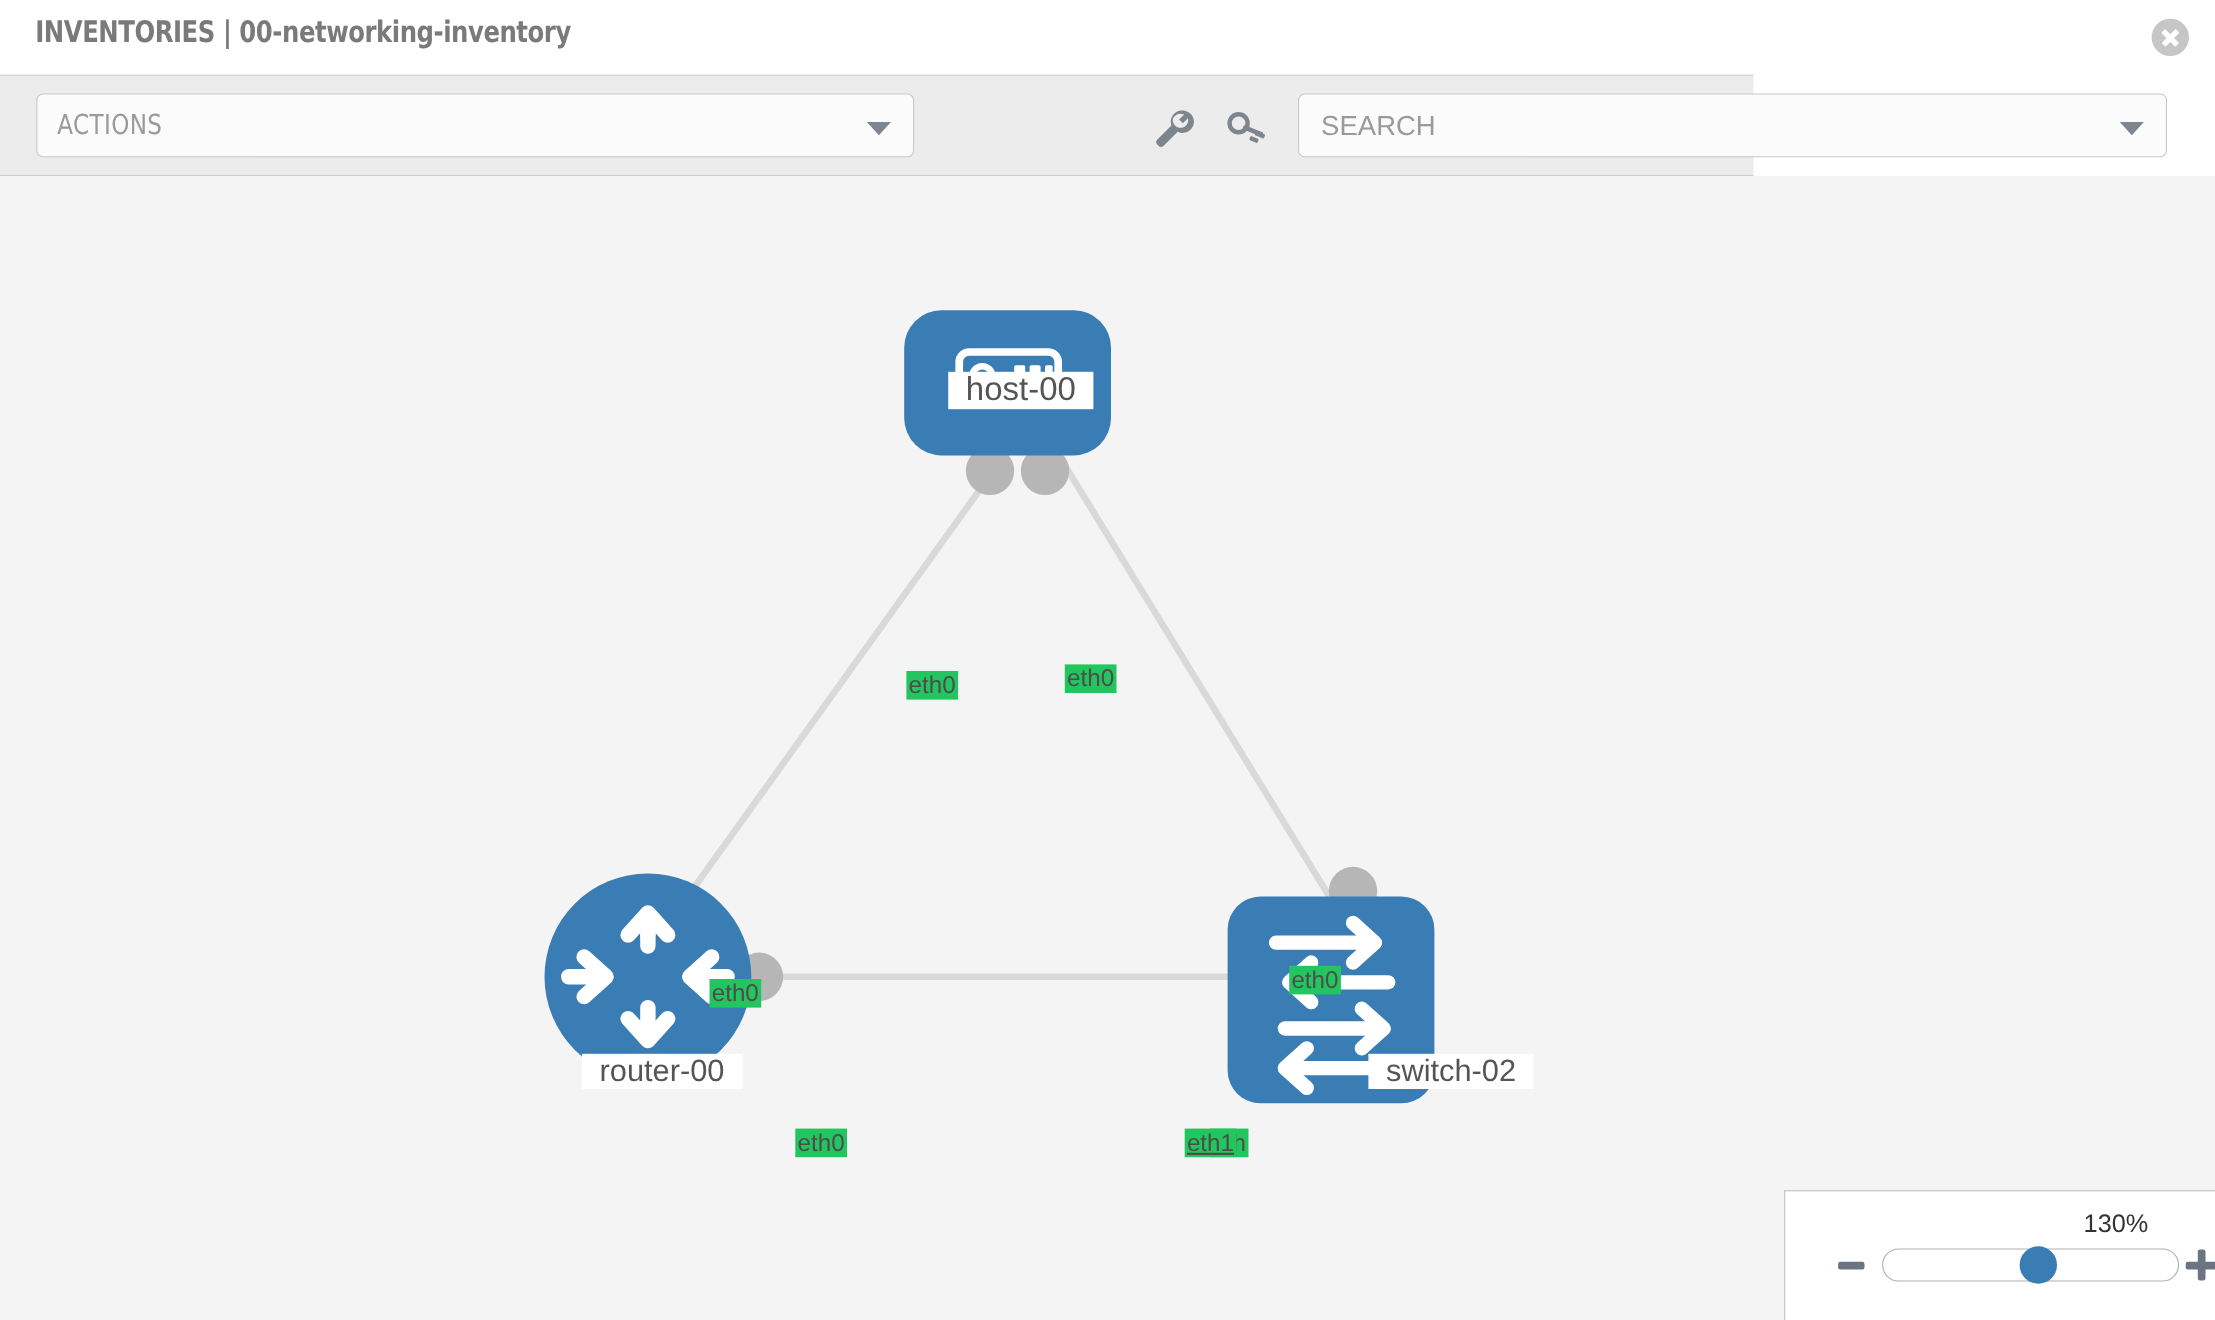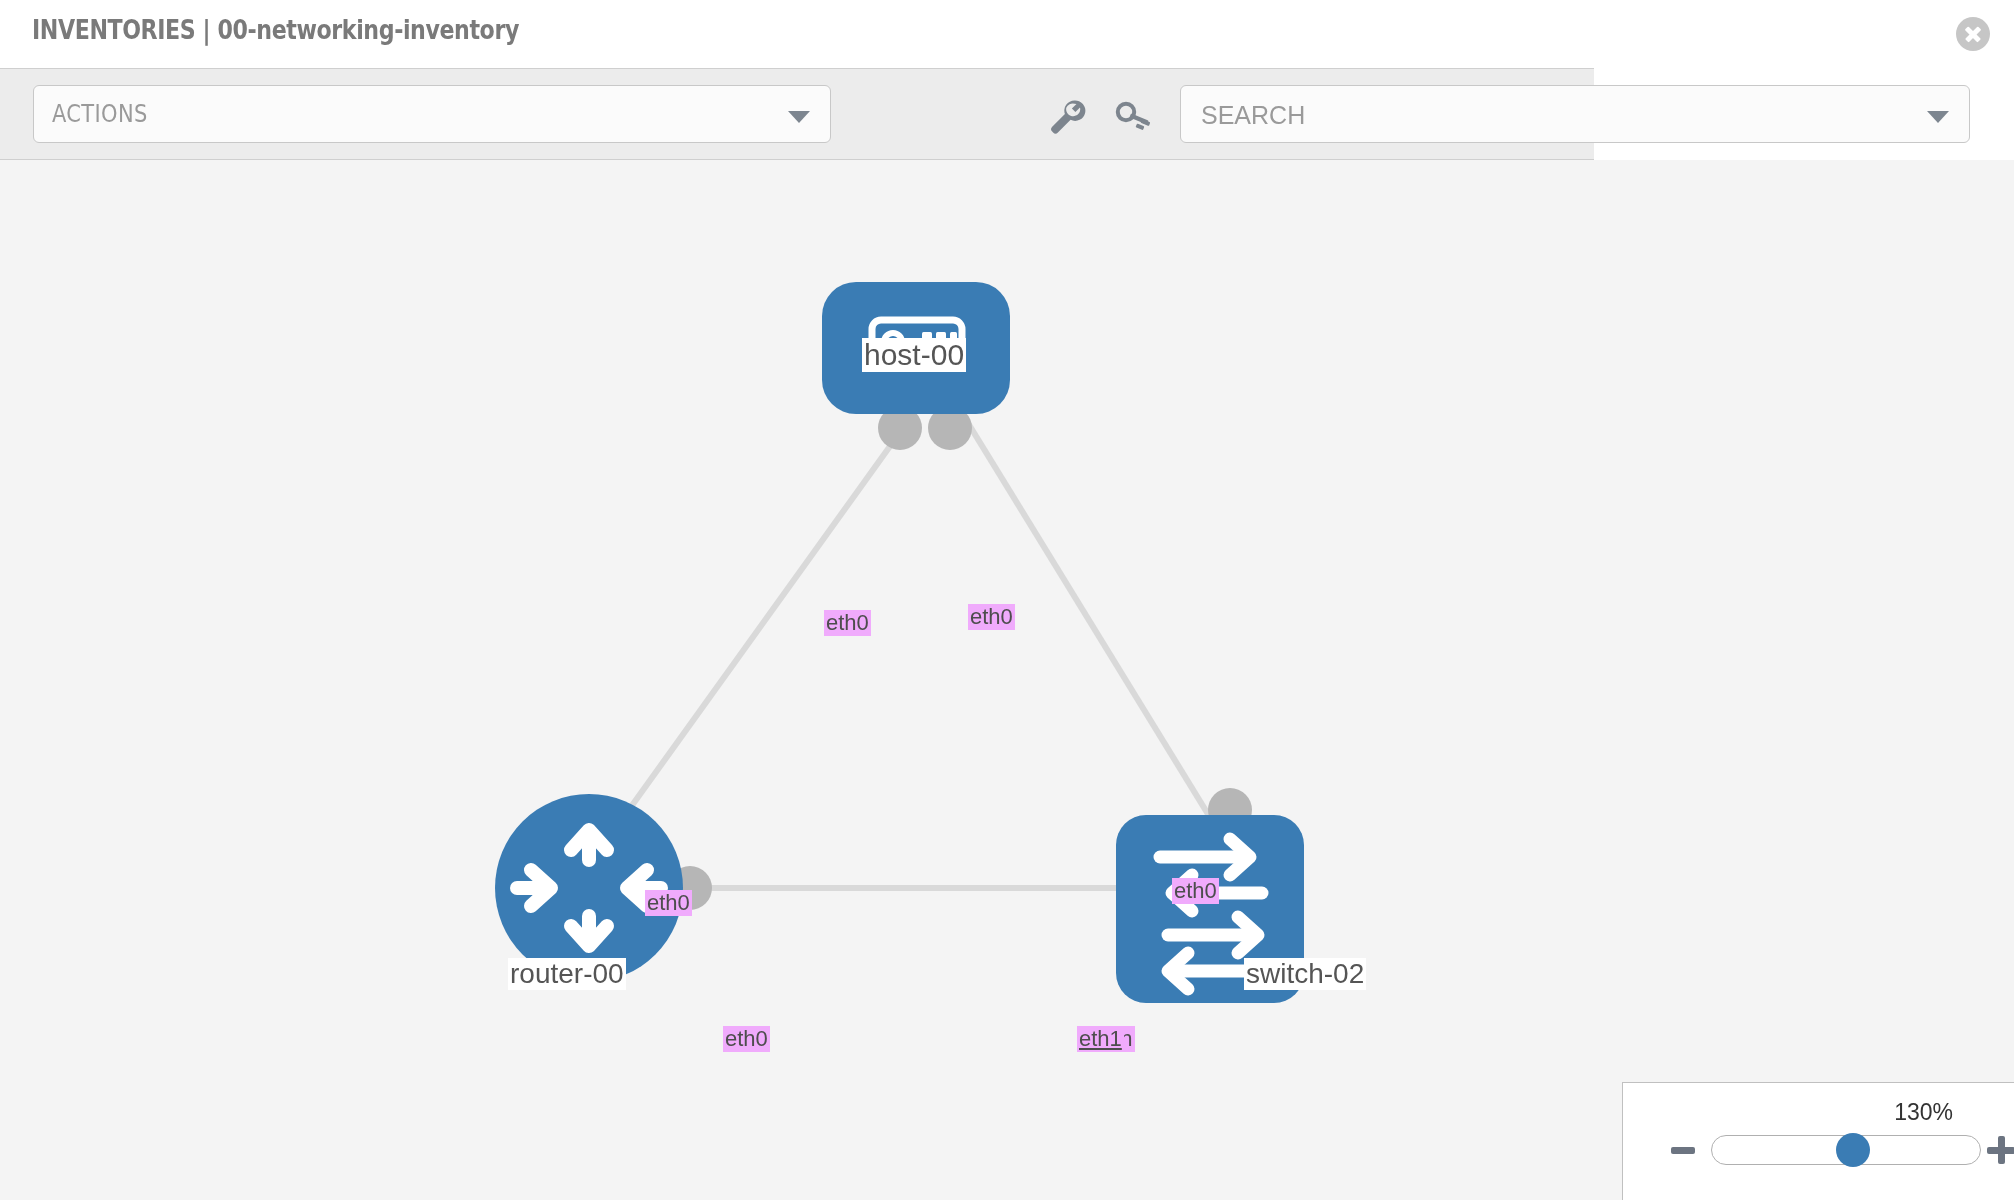--- a/index.html
+++ b/index.html
@@ -141,28 +141,28 @@
     left: 0; top: 0;
     width: 2014px; height: 1040px;
   }
   .node-label {
     position: absolute;
     font-family: "Liberation Sans", sans-serif;
     font-size: 28px;
     color: #555555;
     background: #ffffff;
     white-space: nowrap;
-    padding: 0 2px;
+    padding: 0 16px;
   }
   .iface-label {
     position: absolute;
     font-family: "Liberation Sans", sans-serif;
     font-size: 22px;
     color: #4d4d4d;
-    background: #f0abfc;
+    background: #22c55e;
     white-space: nowrap;
     padding: 0 2px;
   }
 
   
   .zoom-panel {
     position: absolute;
     left: 1622px; top: 1082px;
     width: 392px; height: 118px;
     background: #ffffff;
@@ -317,21 +317,21 @@
         <path d="M1192 715 L1172 733 L1192 751"></path>
         <line x1="1168" y1="775" x2="1256" y2="775"></line>
         <path d="M1238 757 L1258 775 L1238 793"></path>
         <line x1="1258" y1="811" x2="1170" y2="811"></line>
         <path d="M1188 793 L1168 811 L1188 829"></path>
       </g>
     </g>
   </svg>
 
   <div class="node-label" style="left:862px; top:178px; font-size:30px;">host-00</div>
-  <div class="node-label" style="left:508px; top:798px;">router-00</div>
+  <div class="node-label" style="left:529px; top:798px;">router-00</div>
   <div class="node-label" style="left:1244px; top:798px;">switch-02</div>
 
   <div class="iface-label" style="left:824px; top:450px;">eth0</div>
   <div class="iface-label" style="left:968px; top:444px;">eth0</div>
   <div class="iface-label" style="left:645px; top:730px;">eth0</div>
   <div class="iface-label" style="left:1172px; top:718px;">eth0</div>
   <div class="iface-label" style="left:723px; top:866px;">eth0</div>
   <div class="iface-label" style="left:1100px; top:866px;">eth</div>
   <div class="iface-label" style="left:1077px; top:866px;text-decoration:underline;">eth1</div>
 

